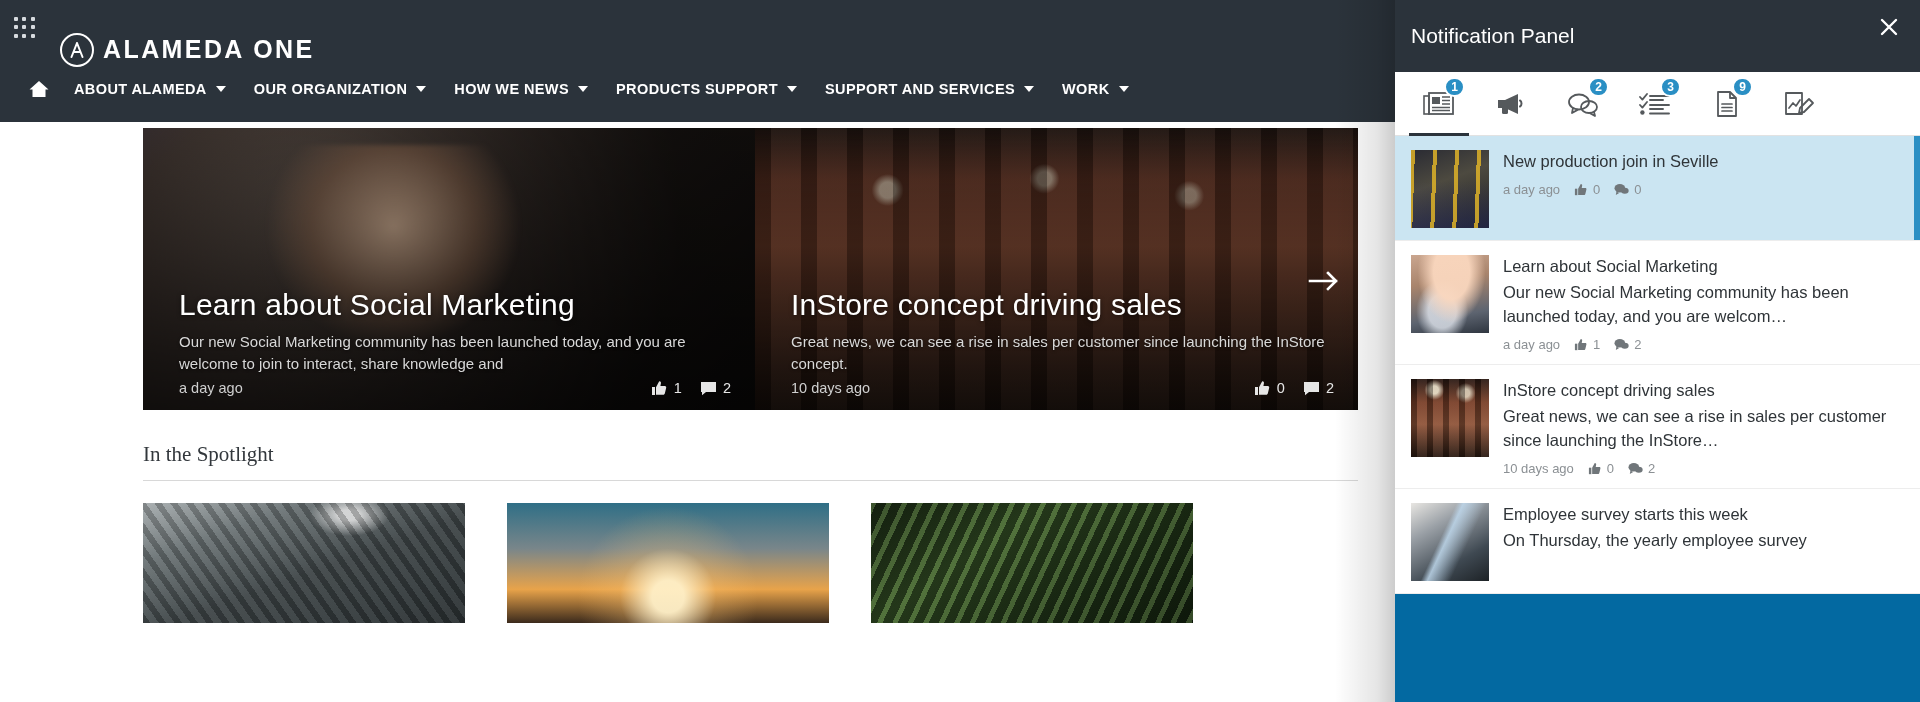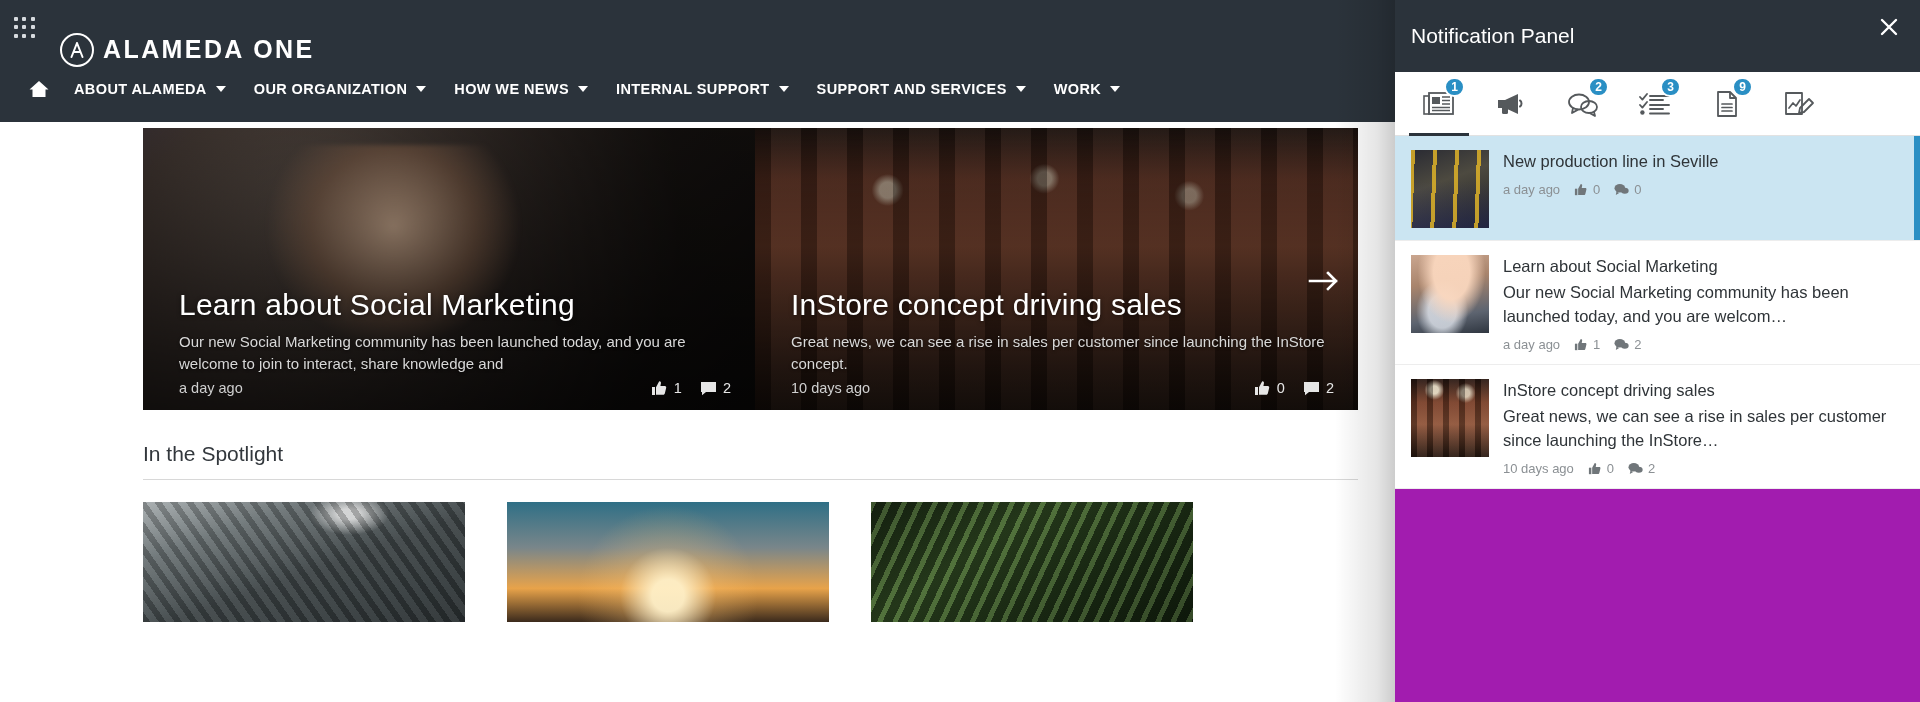--- a/index.html
+++ b/index.html
@@ -70,39 +70,39 @@
       linear-gradient(180deg, #2b1d17 0%, #6e3a28 18%, #8a4b32 42%, #5e3524 70%, #2a1a12 100%); }
   .ph-store::after{ content:""; position:absolute; inset:0;
       background:
         repeating-linear-gradient(90deg, rgba(0,0,0,.30) 0 16px, rgba(255,255,255,.04) 16px 46px),
         radial-gradient(circle at 22% 22%, rgba(255,246,220,.65) 0 8px, rgba(0,0,0,0) 16px),
         radial-gradient(circle at 48% 18%, rgba(255,246,220,.6) 0 7px, rgba(0,0,0,0) 15px),
         radial-gradient(circle at 72% 24%, rgba(255,246,220,.55) 0 7px, rgba(0,0,0,0) 15px);}
 
   
   .spotlight { position: absolute; left: 143px; top: 320px; width: 1215px; }
-  .spot-title { font-size: 21px; color: #32373c; font-weight: 400; padding-bottom: 13px; }
+  .spot-title { font-size: 21px; color: #32373c; font-weight: 400; padding-bottom: 13px; font-family: Liberation Serif, serif; }
   .spot-rule { height: 1px; background: #d8d8d8; width: 1215px; }
   .spot-grid { display: flex; gap: 42px; margin-top: 22px; }
   .spot-card { width: 322px; height: 120px; overflow: hidden; position: relative; cursor: pointer; }
   .sc1 { background: linear-gradient(160deg, #a7adaf 0%, #6b7375 25%, #3f4648 55%, #2b3133 100%); }
   .sc1::after{content:"";position:absolute;inset:0;
      background: repeating-linear-gradient(55deg, rgba(0,0,0,.22) 0 6px, rgba(255,255,255,.05) 6px 13px),
      radial-gradient(ellipse at 64% 10%, rgba(230,230,230,.85) 0 10px, rgba(0,0,0,0) 40px);}
   .sc2 { background: linear-gradient(180deg, #2f6f86 0%, #79868a 38%, #e8a34a 72%, #3b2a1c 100%); }
   .sc2::after{content:"";position:absolute;inset:0;
      background: radial-gradient(circle at 50% 78%, rgba(255,240,200,.95) 0 16px, rgba(255,200,120,.25) 48px, rgba(0,0,0,0) 90px);}
   .sc3 { background: linear-gradient(145deg, #1d2a16 0%, #3e5a2c 35%, #23351a 70%, #111a0d 100%); }
   .sc3::after{content:"";position:absolute;inset:0;
      background: repeating-linear-gradient(115deg, rgba(120,160,90,.35) 0 5px, rgba(10,20,8,.5) 5px 14px);}
 
   
   .np-shadow { position:absolute; right: 525px; top: 0; width: 60px; height: 702px;
     background: linear-gradient(to right, rgba(0,0,0,0) 0%, rgba(0,0,0,.10) 70%, rgba(0,0,0,.20) 100%); z-index: 8; }
-  .np { position: absolute; right: 0; top: 0; width: 525px; height: 702px; background: #a21caf; z-index: 10; }
+  .np { position: absolute; right: 0; top: 0; width: 525px; height: 702px; background: #0369a1; z-index: 10; }
   .np-head { height: 72px; background: #2b333b; display:flex; align-items:center; position:relative; }
   .np-title { color:#ffffff; font-size: 21px; margin-left: 16px; }
   .np-close { position:absolute; right: 14px; top: 10px; width: 34px; height: 34px;
      display:flex; align-items:center; justify-content:center; cursor:pointer; }
 
   .np-tabs { display:flex; align-items:flex-end; height: 64px; border-bottom: 1px solid #e2e2e2;
      padding-left: 8px; background:#fff; }
   .np-tab { position: relative; width: 72px; height: 62px; display:flex; align-items:center;
      justify-content:center; cursor:pointer; }
   .np-tab.active::after { content:""; position:absolute; left: 6px; right: 6px; bottom: -1px; height: 3px; background: #2b333b; }
@@ -180,21 +180,21 @@
       </div>
       <div class="menu-item">
         <span>OUR ORGANIZATION</span>
         <i class="caret"></i>
       </div>
       <div class="menu-item">
         <span>HOW WE NEWS</span>
         <i class="caret"></i>
       </div>
       <div class="menu-item">
-        <span>INTERNAL SUPPORT</span>
+        <span>PRODUCTS SUPPORT</span>
         <i class="caret"></i>
       </div>
       <div class="menu-item">
         <span>SUPPORT AND SERVICES</span>
         <i class="caret"></i>
       </div>
       <div class="menu-item">
         <span>WORK</span>
         <i class="caret"></i>
       </div>
@@ -344,21 +344,21 @@
           <path d="M17 17l9-9 4 4-9 9-5 1z" fill="none" stroke="#55595c" stroke-width="1.8" stroke-linejoin="round"></path>
         </svg>
       </div>
     </div>
 
     <div class="np-list">
 
       <div class="np-item unread">
         <div class="np-thumb nt1"></div>
         <div class="np-body">
-          <div class="np-h">New production line in Seville</div>
+          <div class="np-h">New production join in Seville</div>
           <div class="np-meta">
             <span>a day ago</span>
             <span>
               <svg width="14" height="13" viewBox="0 0 17 16">
                 <path d="M1 7h3v8H1z" fill="#70767a"></path>
                   <path d="M5 7.2l3.2-6c1.4 0 2 .9 1.7 2.2L9.4 6h4.4c1 0 1.6.8 1.4 1.7l-1.3 5.6c-.2.9-.8 1.5-1.7 1.5H5z" fill="#70767a"></path>
               </svg>
               <b style="font-weight:400">0</b>
             </span>
             <span>
@@ -418,16 +418,23 @@
                 <ellipse cx="7" cy="6" rx="6.4" ry="5" fill="#70767a"></ellipse>
                   <path d="M3 10l-.8 4 4-2.2z" fill="#70767a"></path>
                 <ellipse cx="13" cy="9" rx="4.6" ry="3.6" fill="#70767a"></ellipse>
               </svg>
               <b style="font-weight:400">2</b>
             </span>
           </div>
         </div>
       </div>
 
+      <div class="np-item">
+        <div class="np-thumb nt4"></div>
+        <div class="np-body">
+          <div class="np-h">Employee survey starts this week</div>
+          <div class="np-d">On Thursday, the yearly employee survey</div>
+        </div>
+      </div>
 
     </div>
   </div>
 </div>
 
 </body></html>

